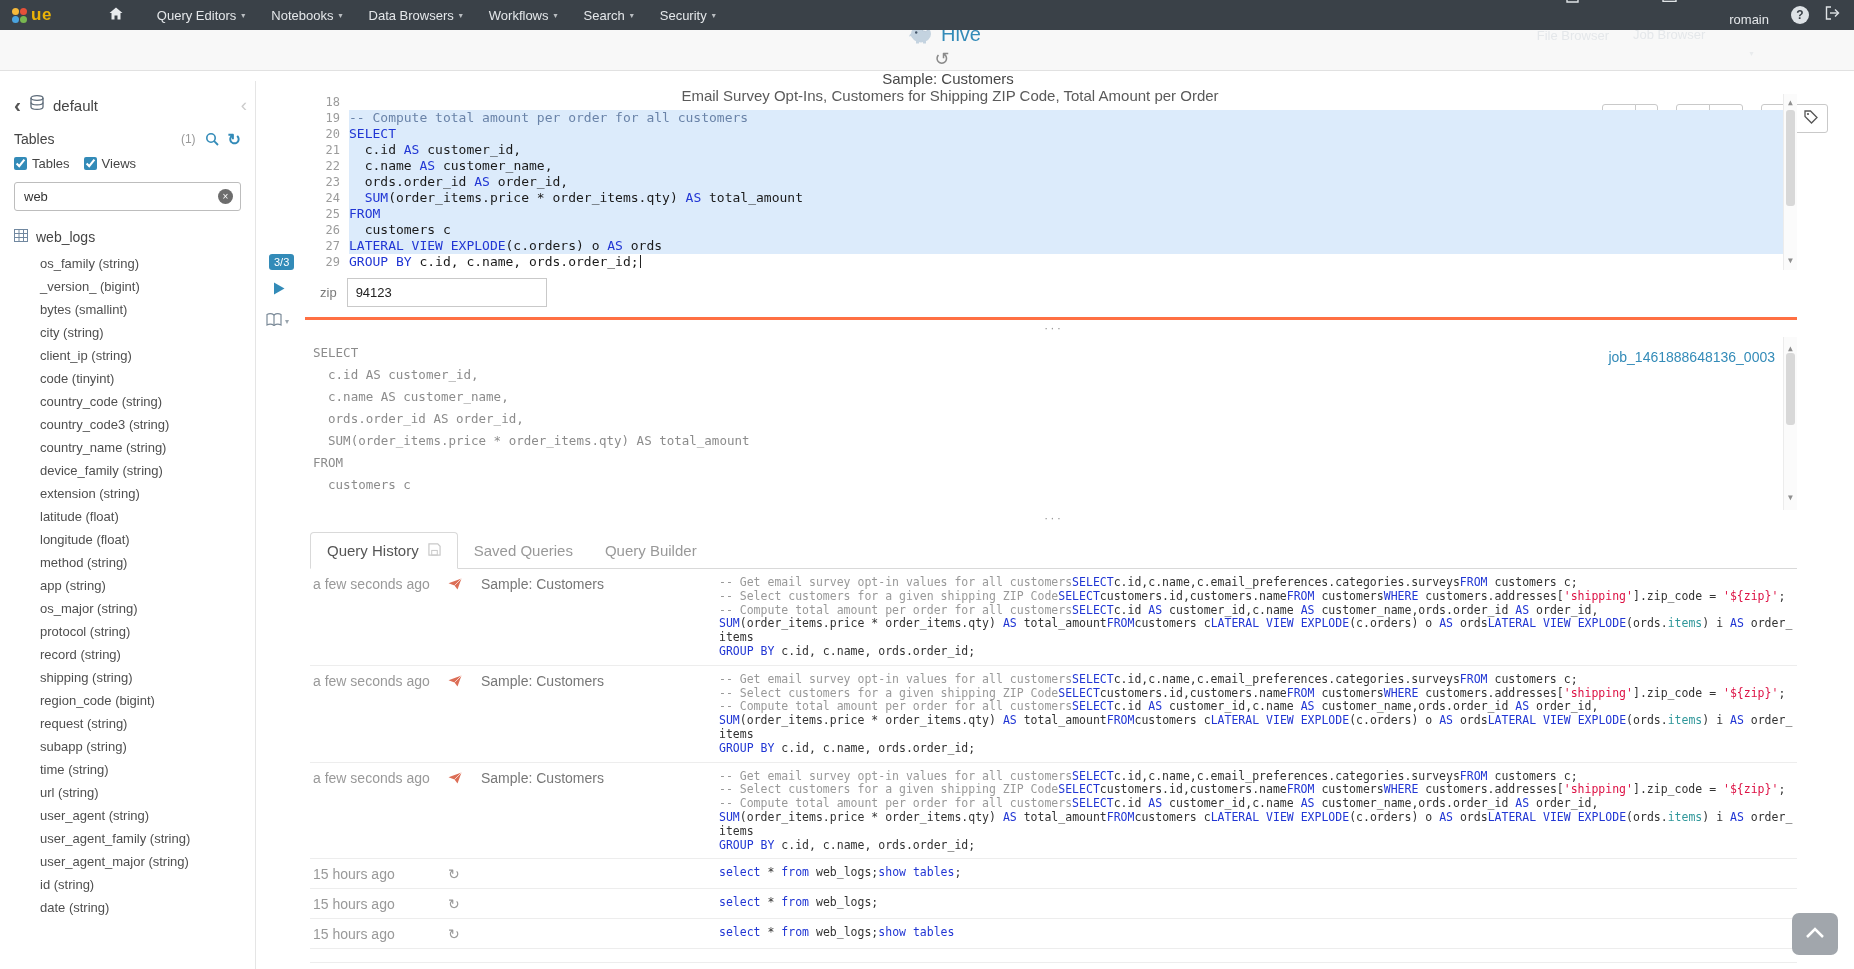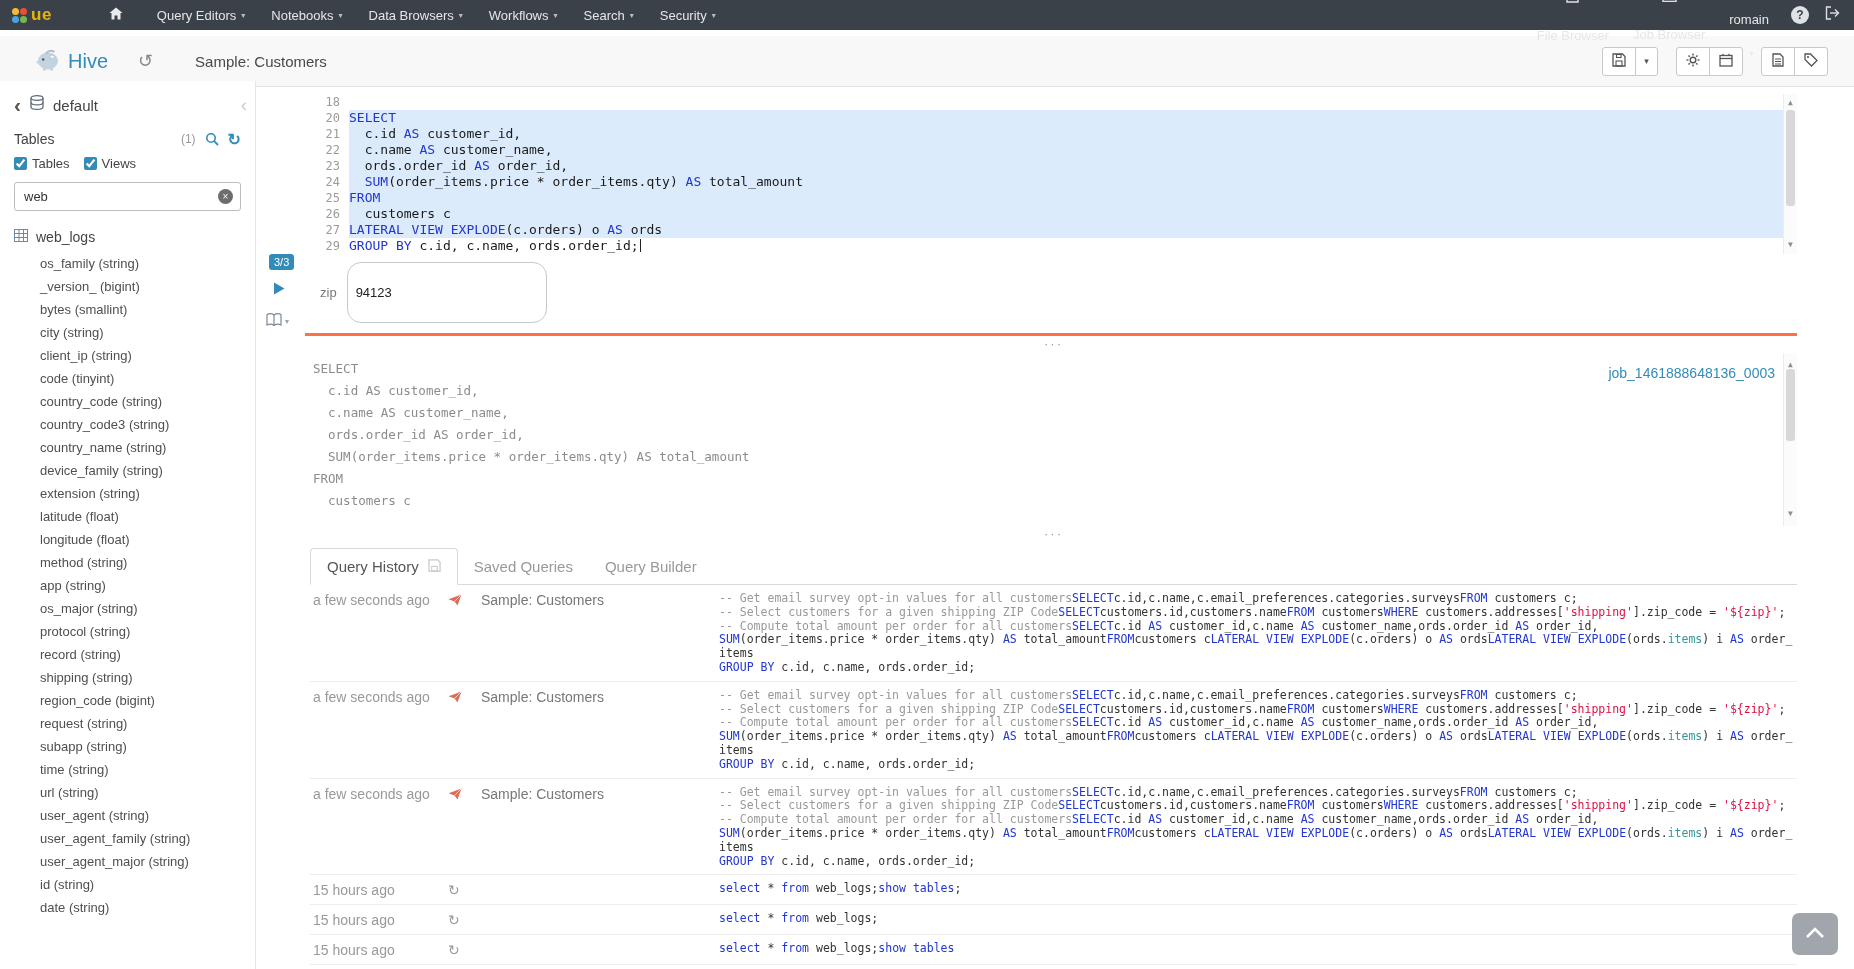--- a/index.html
+++ b/index.html
@@ -17,22 +17,22 @@
   #nav-menus{display:flex;height:30px;margin-left:6px;}
   .menu-item{display:flex;align-items:center;padding:0 13px;font-size:13px;cursor:pointer;color:#e4e7ea;}
   .menu-item .caret,.nav-caret{font-size:8px;margin-left:5px;opacity:.75;}
   .nav-right{margin-left:auto;display:flex;align-items:center;height:30px;}
   .nav-link{display:flex;align-items:center;gap:22px;padding:0 12px;font-size:13px;cursor:pointer;color:#e4e7ea;flex-direction:column;}
   .help-btn{width:18px;height:18px;border-radius:50%;background:#dde2e6;color:#3a4148;font-weight:bold;
     font-size:12px;display:flex;align-items:center;justify-content:center;margin:0 10px;cursor:pointer;}
   .logout-btn{padding:0 14px 0 6px;cursor:pointer;display:flex;align-items:center;}
 
   
-  #subheader{position:absolute;top:36px;left:0;right:0;height:50px;background:#f8f8f8;
-    border-bottom:1px solid #e1e1e1;display:flex;align-items:center;}
+  #subheader{position:absolute;top:20px;left:0;right:0;height:50px;background:#f8f8f8;
+    border-bottom:1px solid #e1e1e1;display:flex;align-items:center;flex-direction:column;}
   .hive-brand{display:flex;align-items:center;gap:8px;margin-left:34px;cursor:pointer;}
   .hive-name{font-size:20px;color:#338bb8;}
   .refresh-history{margin-left:30px;color:#8a8a8a;font-size:18px;cursor:pointer;}
   .q-title{margin-left:42px;font-size:15px;color:#484848;}
   .q-desc{margin-left:46px;font-size:15px;color:#5a5a5a;}
   .subheader-tools{margin-left:auto;display:flex;gap:18px;margin-right:26px;}
   .btn-group{display:flex;}
   .tool-btn{min-width:34px;height:29px;border:1px solid #c9c9c9;background:#fff;display:flex;align-items:center;
     justify-content:center;color:#555;cursor:pointer;margin-left:-1px;padding:0;}
   .btn-group .tool-btn:first-child{border-radius:3px 0 0 3px;margin-left:0;}
@@ -76,21 +76,21 @@
   .vscroll{position:absolute;right:0;top:0;bottom:0;width:13px;border-left:1px solid #ececec;background:#fbfbfb;}
   .scroll-arrow{position:absolute;left:0;right:0;text-align:center;color:#8f8f8f;font-size:8px;cursor:pointer;}
   .sa-up{top:1px}.sa-down{bottom:1px}
   .scroll-thumb{position:absolute;left:2px;right:2px;border-radius:3px;background:#d8d8d8;cursor:pointer;}
   .exec-badge{position:absolute;left:14px;top:160px;background:#338bb8;color:#fff;font-size:11px;padding:2px 5px;border-radius:3px;}
   .play-btn{position:absolute;left:18px;top:188px;cursor:pointer;line-height:0;}
   .book-btn{position:absolute;left:11px;top:218px;display:flex;align-items:center;gap:3px;cursor:pointer;}
   .book-btn .bcaret{font-size:8px;color:#9aa5ae;}
   .vars-row{display:flex;align-items:center;gap:10px;margin:8px 0 10px 65px;}
   .var-label{color:#7a7a7a;font-size:13px;}
-  .var-input{width:182px;height:27px;border:1px solid #c9c9c9;border-radius:14px;padding:16px 8px;font-size:13px;
+  .var-input{width:182px;height:27px;border:1px solid #c9c9c9;border-radius:0;padding:0 8px;font-size:13px;
     color:#222;font-family:inherit;outline:none;}
   .progress-bar{height:3px;margin:2px 57px 0 50px;}
   .grip{text-align:center;color:#9a9a9a;font-size:13px;height:13px;line-height:11px;letter-spacing:2px;
     margin:2px 57px 0 55px;cursor:row-resize;}
   #log-panel{position:relative;margin:2px 57px 0 55px;height:173px;overflow:hidden;
     font-family:"DejaVu Sans Mono",monospace;font-size:12.5px;line-height:22px;color:#8c8c8c;
     padding:5px 16px 0 3px;box-sizing:border-box;}
   .log-line{white-space:pre;}
   .job-link{position:absolute;right:22px;top:9px;color:#338bb8;font-size:14px;
     font-family:"Liberation Sans",sans-serif;cursor:pointer;}
@@ -223,20 +223,21 @@
           <path d="M15.5 9 q3.5 -2.5 6 0.8 q-2.5 3.2 -6 1z" fill="#eef3f7" stroke="#aebfcf" stroke-width="0.8"></path>
           <circle cx="9.2" cy="12.5" r="1.2" fill="#44566a"></circle>
           <rect x="9" y="20.5" width="3" height="3" fill="#c4d3e0"></rect>
           <rect x="16" y="20.5" width="3" height="3" fill="#c4d3e0"></rect>
         </svg>
     </span>
     <span class="hive-name">Hive</span>
   </div>
   <span class="refresh-history">↺</span>
   <span class="q-title">Sample: Customers</span>
+  <span class="q-desc">Email Survey Opt-Ins, Customers for Shipping ZIP Code, Total Amount per Order</span>
   <div class="subheader-tools">
     <div class="btn-group">
       <button class="tool-btn">
         <span>
           <svg width="14" height="14" viewBox="0 0 14 14">
               <path d="M1 1 h9.5 L13 3.5 V13 H1z" fill="none" stroke="#555" stroke-width="1.3"></path>
               <rect x="4" y="8" width="6" height="5" fill="none" stroke="#555" stroke-width="1.1"></rect>
               <rect x="4.5" y="1.5" width="4.5" height="3" fill="none" stroke="#555" stroke-width="1.1"></rect>
             </svg>
         </span>
@@ -393,20 +394,21 @@
         <svg width="16" height="13" viewBox="0 0 16 13">
             <path d="M8 2 C6 0.5 3 0.5 1 1.5 V12 c2 -1 5 -1 7 0.5 c2 -1.5 5 -1.5 7 -0.5 V1.5 C13 0.5 10 0.5 8 2z" fill="none" stroke="#7b8a98" stroke-width="1.2"></path>
             <line x1="8" y1="2" x2="8" y2="12.5" stroke="#7b8a98" stroke-width="1.2"></line>
           </svg>
       </span>
       <span class="bcaret">▾</span>
     </span>
     <div id="editor">
       <div id="code-lines">
           <div class="code-line"><span class="ln">18</span><span class="lc"></span></div>
+          <div class="code-line hl"><span class="ln">19</span><span class="lc"><span class="tk-c">-- Compute total amount per order for all customers</span></span></div>
           <div class="code-line hl"><span class="ln">20</span><span class="lc"><span class="tk-k">SELECT</span></span></div>
           <div class="code-line hl"><span class="ln">21</span><span class="lc"><span class="tk-p">  c.id </span><span class="tk-k">AS</span><span class="tk-p"> customer_id,</span></span></div>
           <div class="code-line hl"><span class="ln">22</span><span class="lc"><span class="tk-p">  c.name </span><span class="tk-k">AS</span><span class="tk-p"> customer_name,</span></span></div>
           <div class="code-line hl"><span class="ln">23</span><span class="lc"><span class="tk-p">  ords.order_id </span><span class="tk-k">AS</span><span class="tk-p"> order_id,</span></span></div>
           <div class="code-line hl"><span class="ln">24</span><span class="lc"><span class="tk-p">  </span><span class="tk-k">SUM</span><span class="tk-p">(order_items.price * order_items.qty) </span><span class="tk-k">AS</span><span class="tk-p"> total_amount</span></span></div>
           <div class="code-line hl"><span class="ln">25</span><span class="lc"><span class="tk-k">FROM</span></span></div>
           <div class="code-line hl"><span class="ln">26</span><span class="lc"><span class="tk-p">  customers c</span></span></div>
           <div class="code-line hl"><span class="ln">27</span><span class="lc"><span class="tk-k">LATERAL VIEW EXPLODE</span><span class="tk-p">(c.orders) o </span><span class="tk-k">AS</span><span class="tk-p"> ords</span></span></div>
           <div class="code-line"><span class="ln">29</span><span class="lc"><span class="tk-k">GROUP BY</span><span class="tk-p"> c.id, c.name, ords.order_id;</span><span class="cursor"></span></span></div>
         </div>

